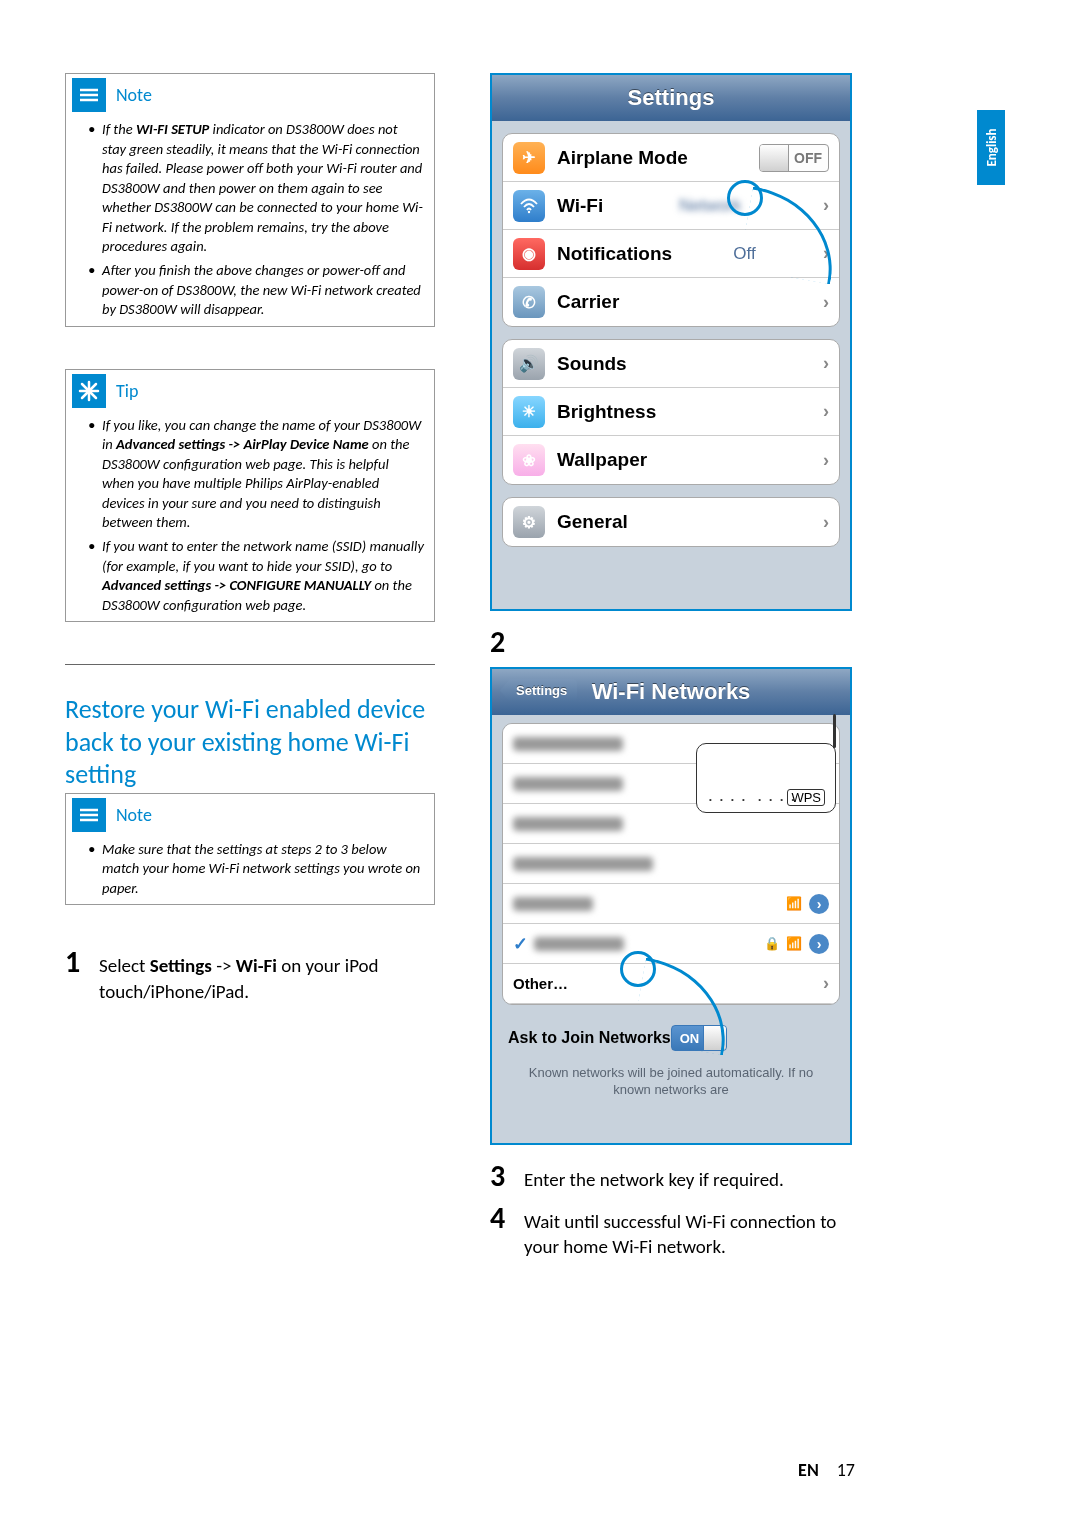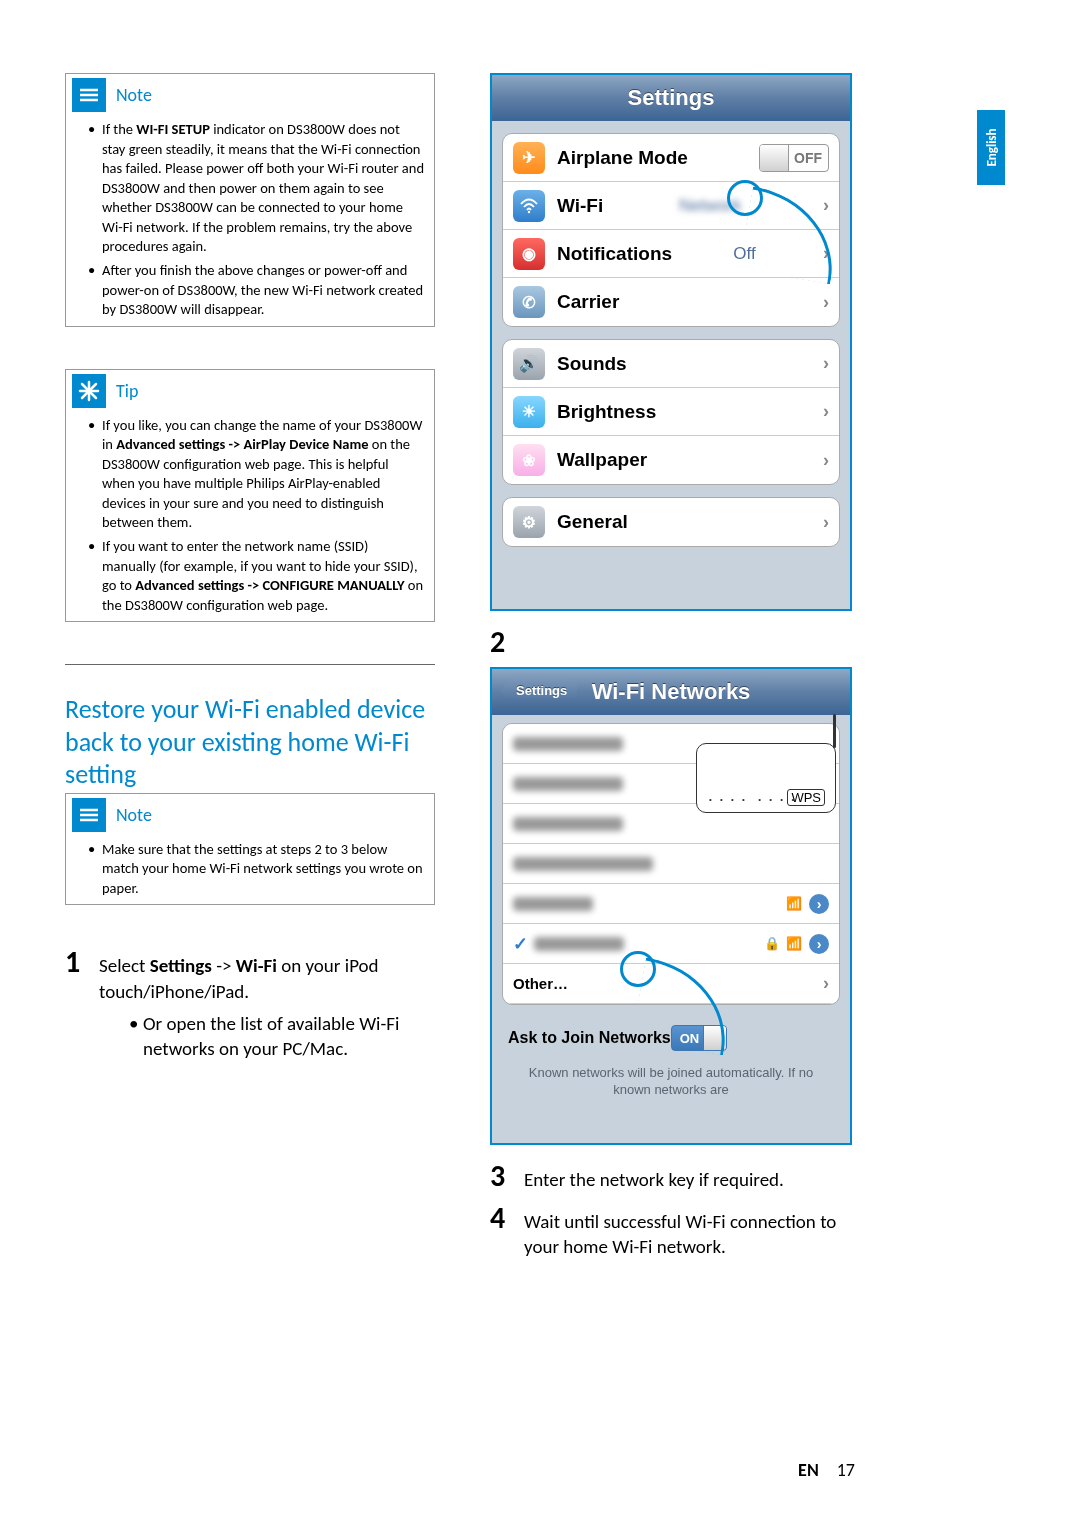--- a/index.html
+++ b/index.html
@@ -68,20 +68,21 @@
     color: #ffffff;
     flex-shrink: 0;
   }
   .callout-title {
     color: #0089cf;
     font-size: 18px;
   }
   .callout ul {
     list-style: none;
     padding: 0 10px 0 26px;
+    font-style: italic;
   }
   .callout li {
     font-size: 14.5px;
     line-height: 1.35;
     position: relative;
     padding-left: 10px;
     margin-bottom: 4px;
   }
   .callout li::before {
     content: "•";
@@ -413,23 +414,20 @@
     <ul>
       <li>Make sure that the settings at steps 2 to 3 below match your home Wi-Fi network settings you wrote on paper.</li>
     </ul>
   </div>
 
   <div class="steps-list">
     <div class="step">
       <div class="step-num">1</div>
       <div class="step-body">
         <span>Select </span><b>Settings</b><span> -&gt; </span><b>Wi-Fi</b><span> on your iPod touch/iPhone/iPad.</span>
-        <ul class="sub-bullets">
-          <li>Or open the list of available Wi-Fi networks on your PC/Mac.</li>
-        </ul>
       </div>
     </div>
   </div>
 
 </div>
 
 <div class="col-right">
 
   <div class="screenshot-settings">
     <div class="bg">

